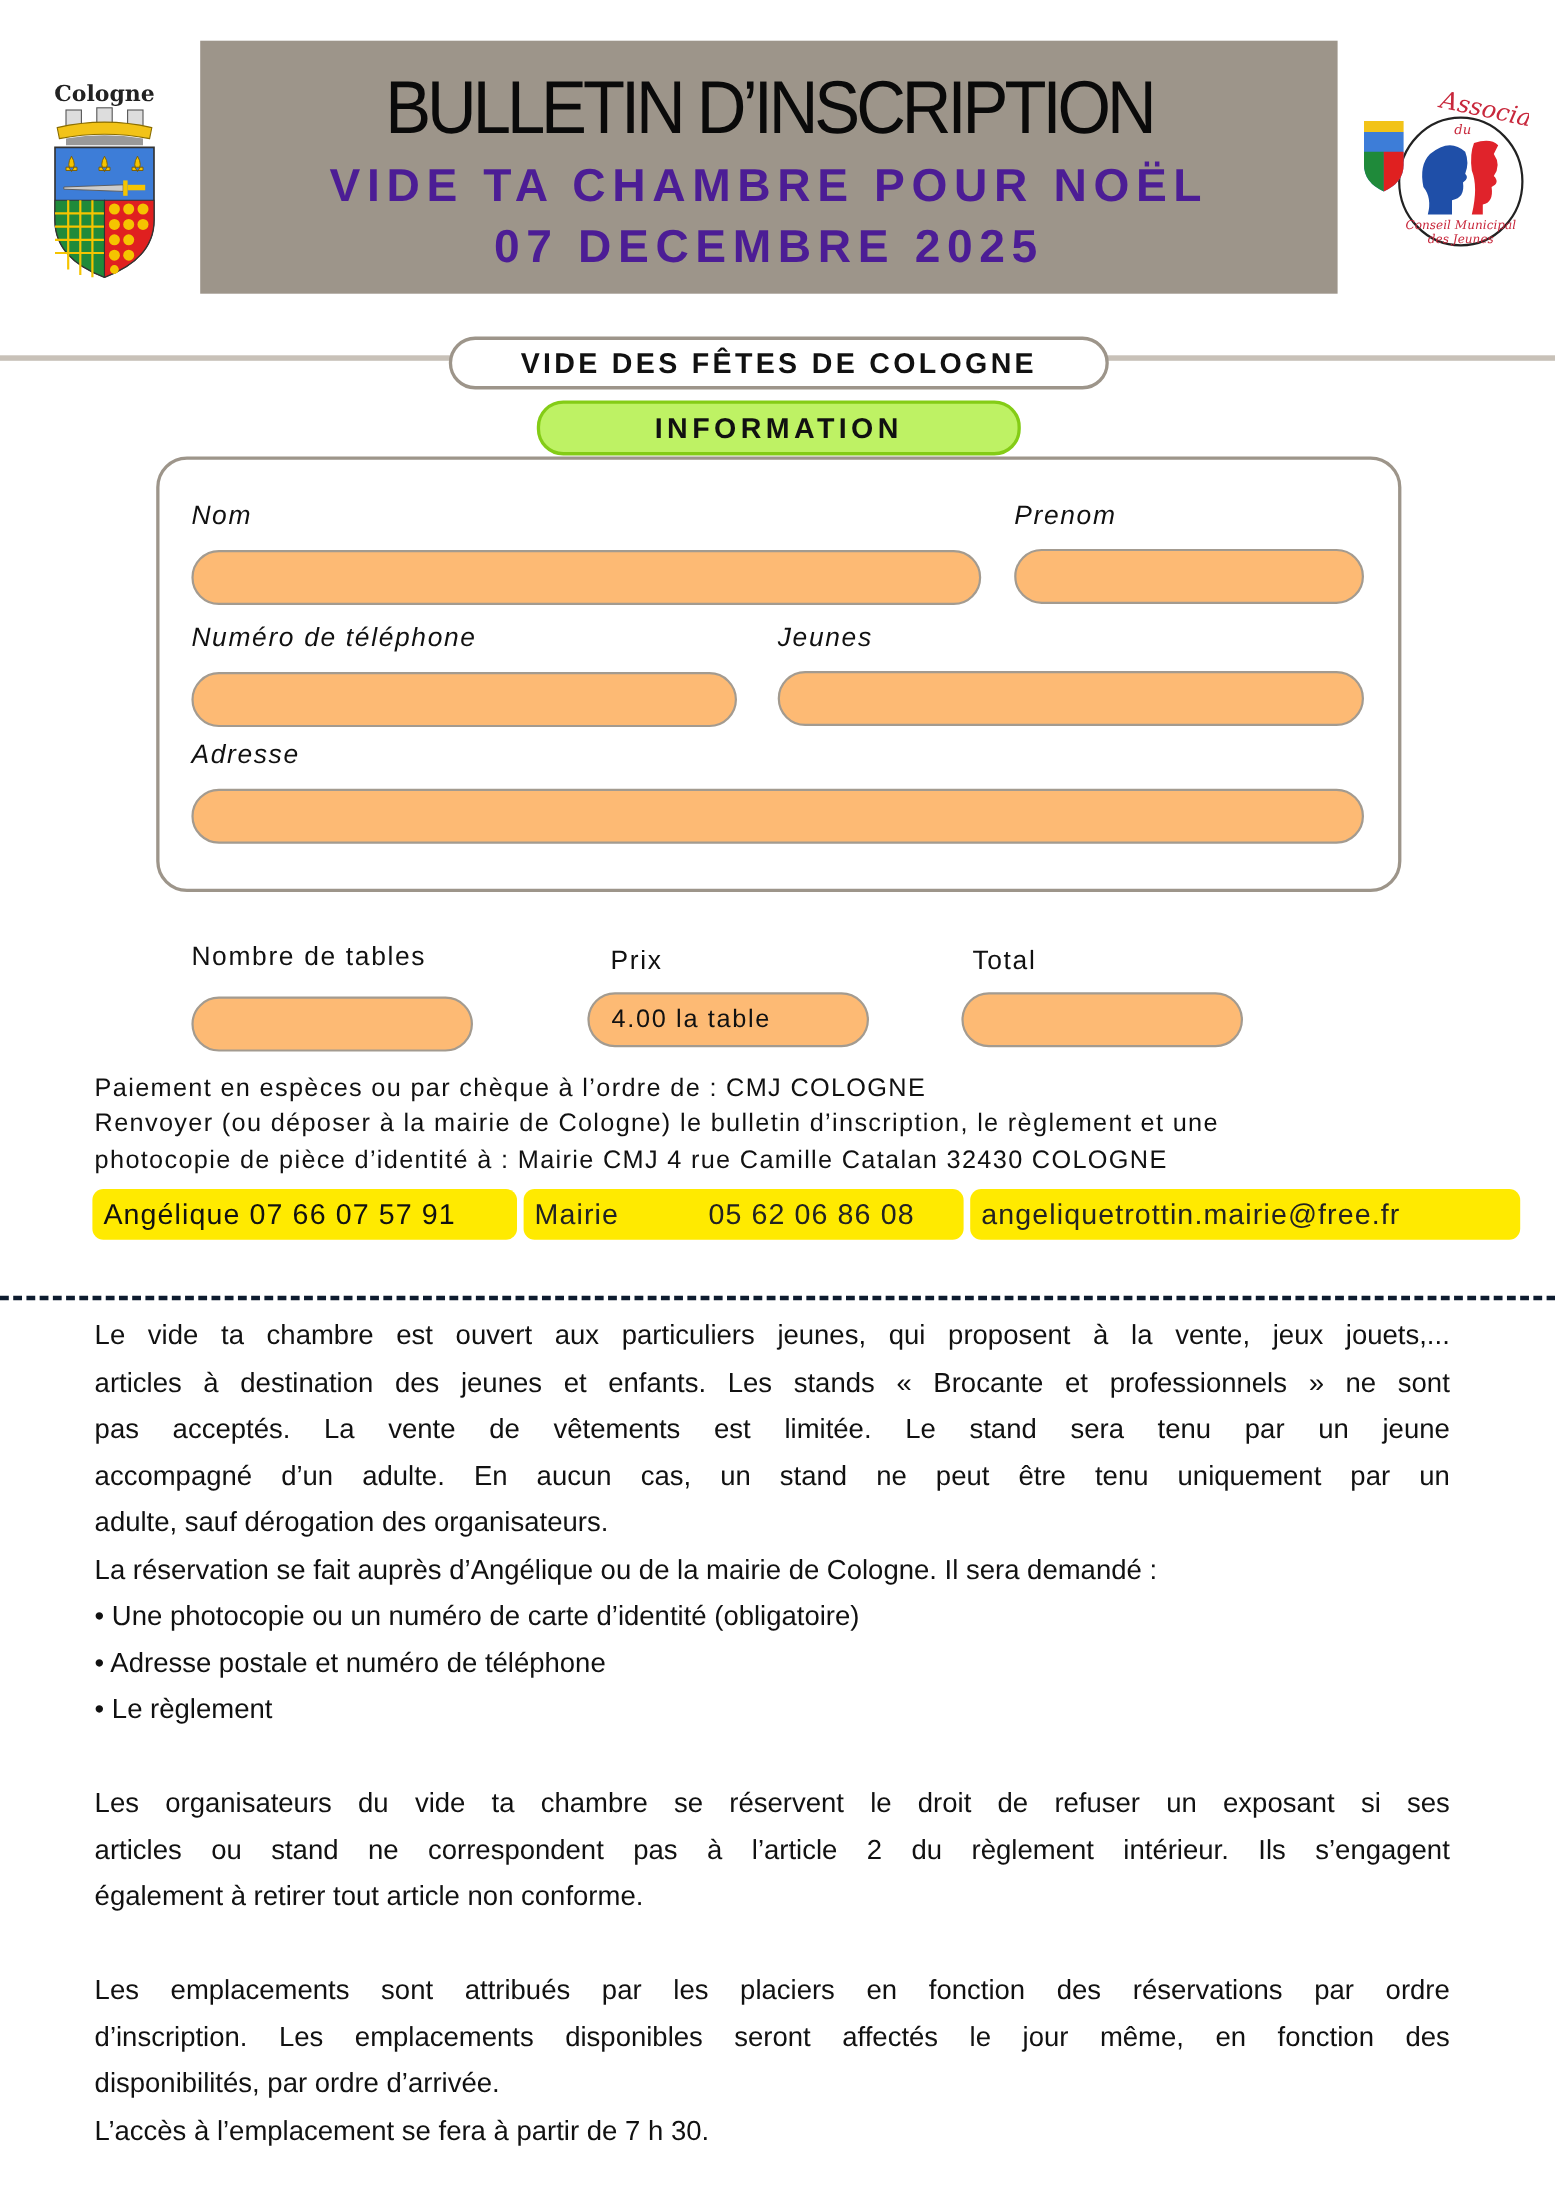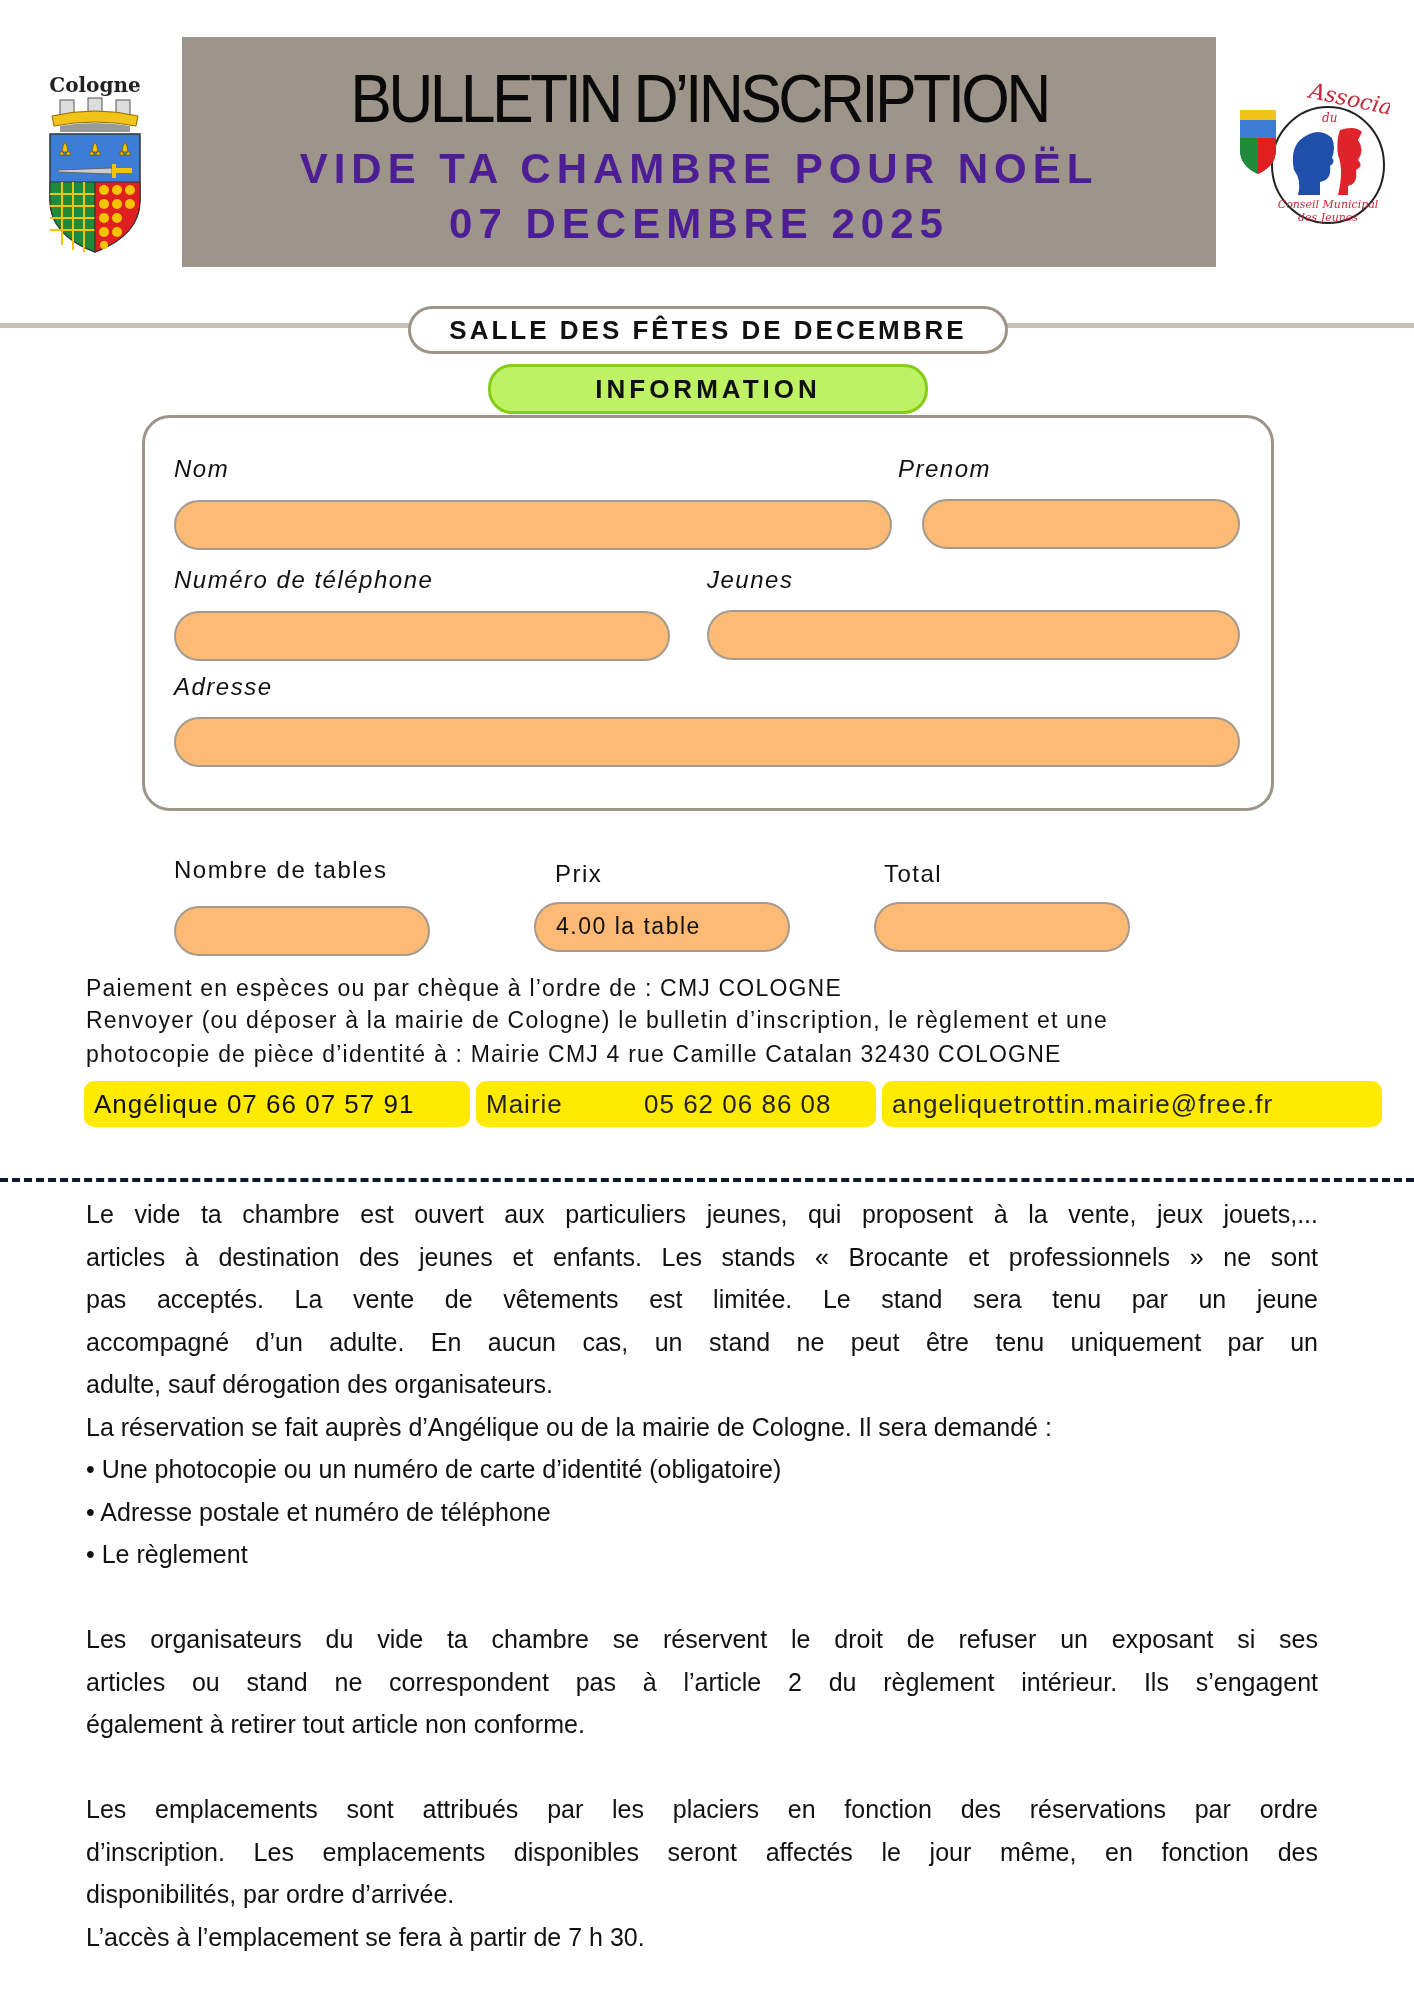--- a/index.html
+++ b/index.html
@@ -100,31 +100,31 @@
     </g>
     <text x="82" y="52" font-family="DejaVu Serif, serif" font-style="italic" font-size="12" fill="#c8283c">du</text>
     <path d="M60 70 Q78 55 92 68 Q96 78 92 88 Q96 92 90 96 Q92 110 80 112 L80 125 L58 125 Q62 110 54 100 Q50 80 60 70 Z" fill="#1f4fa8"></path>
     <path d="M100 60 Q115 55 122 62 L118 70 Q125 80 118 90 Q124 96 116 100 Q118 114 108 116 L108 125 L98 125 Q104 100 98 85 Q96 70 100 60 Z" fill="#e0232b"></path>
     <text x="88" y="138" text-anchor="middle" font-family="DejaVu Serif, serif" font-style="italic" font-size="11" fill="#c8283c">Conseil Municipal</text>
     <text x="88" y="151" text-anchor="middle" font-family="DejaVu Serif, serif" font-style="italic" font-size="11" fill="#c8283c">des Jeunes</text>
   </svg>
 </div>
 
 <div class="abs venue-line"></div>
-<div class="abs venue-pill">SALLE DES FÊTES DE DECEMBRE</div>
+<div class="abs venue-pill">VIDE DES FÊTES DE COLOGNE</div>
 
 <div class="abs info-panel"></div>
 <div class="abs info-pill">INFORMATION</div>
 
 <div class="abs lbl-i" style="left:174px; top:455px;">Nom</div>
 <div class="abs field" style="left:174px; top:500px; width:718px; height:50px;">
   <div class="field-val"></div>
 </div>
 
-<div class="abs lbl-i" style="left:898px; top:455px;font-style:italic;">Prenom</div>
+<div class="abs lbl-i" style="left:922px; top:455px;font-style:italic;">Prenom</div>
 <div class="abs field" style="left:922px; top:499px; width:318px; height:50px;">
   <div class="field-val"></div>
 </div>
 
 <div class="abs lbl-i" style="left:174px; top:566px;">Numéro de téléphone</div>
 <div class="abs field" style="left:174px; top:611px; width:496px; height:50px;">
   <div class="field-val"></div>
 </div>
 
 <div class="abs lbl-i" style="left:707px; top:566px;">Jeunes</div>

